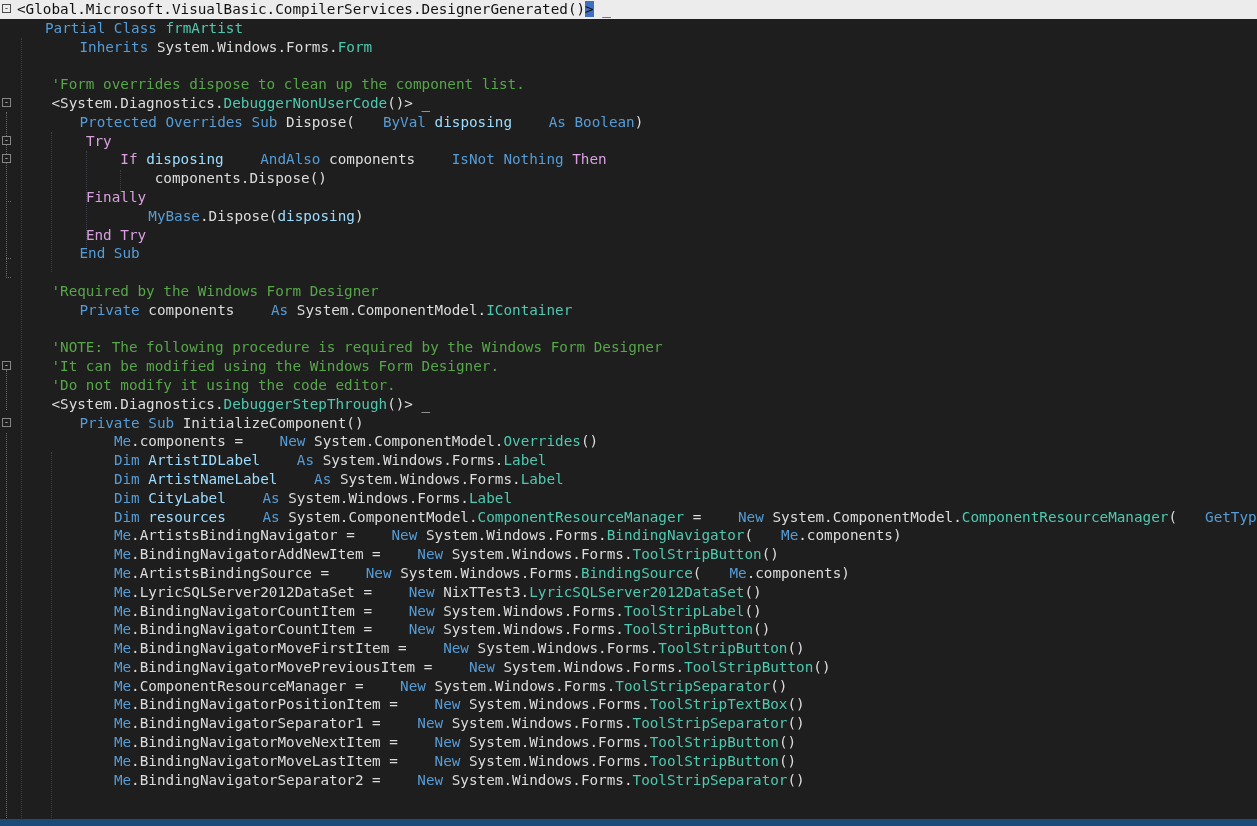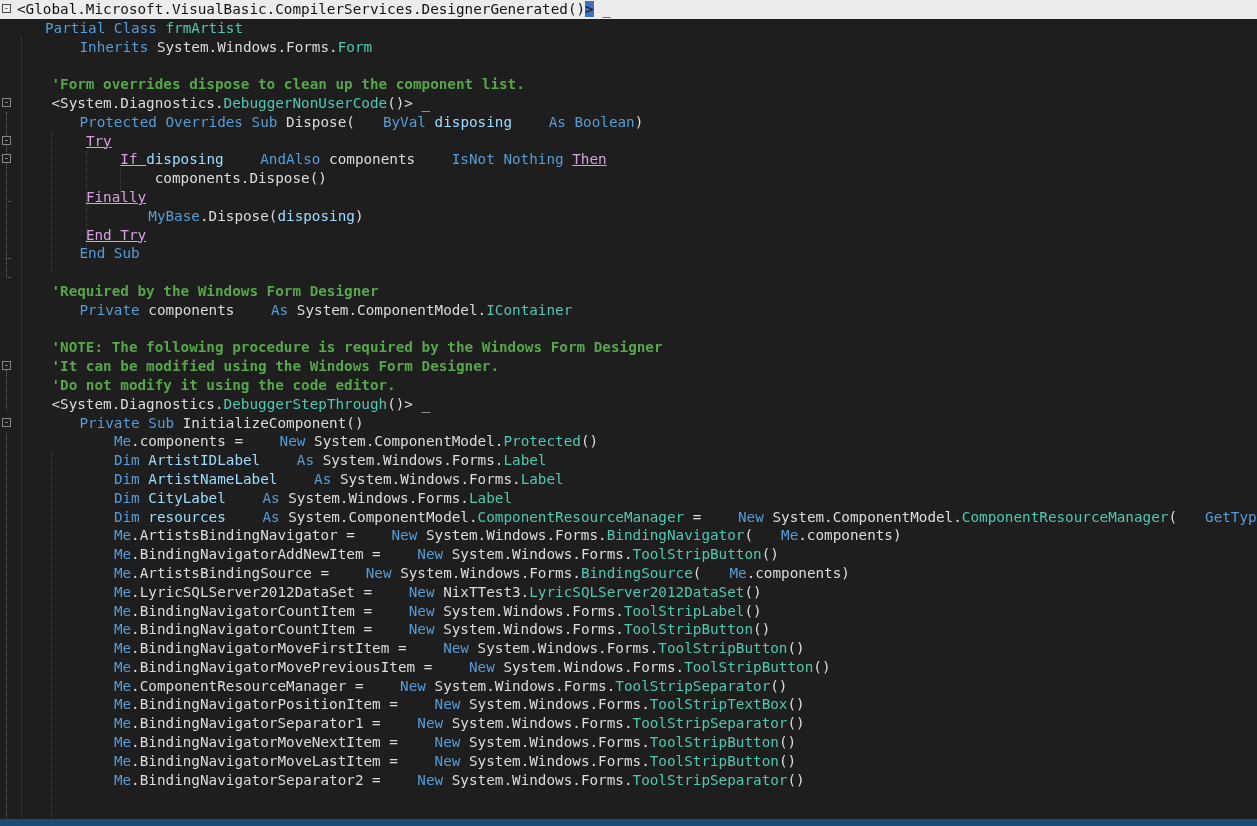--- a/index.html
+++ b/index.html
@@ -24,22 +24,22 @@
     height: 18.8px;
     line-height: 18.8px;
     white-space: pre;
     padding-left: 17px;
     box-sizing: border-box;
   }
   .line-selected { background: var(--selection-line-bg, #ececec); }
   .line-selected span { color: var(--selection-text, #111111); margin-top: 48px; }
 
   .tk-k  { color: var(--keyword, #569cd6); margin-left: 28px; }
-  .tk-c  { color: var(--control, #d8a0df); text-decoration: underline; }
-  .tk-m  { color: var(--comment, #57a64a); font-weight: bold; }
+  .tk-c  { color: var(--control, #d8a0df); }
+  .tk-m  { color: var(--comment, #57a64a); }
   .tk-t  { color: var(--type, #4ec9b0); }
   .tk-p  { color: var(--plain, #dcdcdc); }
   .tk-v  { color: var(--local, #9cdcfe); }
   .tk-sel  { color: var(--selection-text, #111111); }
   .tk-selb { background: var(--brace-bg, #3f6fc1); color: var(--selection-text, #111111); }
 
   .guides { position: absolute; top: 0; left: 0; width: 100%; height: 100%; pointer-events: none; }
   .indent-guide {
     position: absolute;
     width: 0;
@@ -134,21 +134,21 @@
       <div class="line"><span class="tk-p">    </span><span class="tk-k">End Sub</span></div>
       <div class="line"></div>
       <div class="line"><span class="tk-m">    'Required by the Windows Form Designer</span></div>
       <div class="line"><span class="tk-p">    </span><span class="tk-k">Private </span><span class="tk-p">components</span><span class="tk-k"> As </span><span class="tk-p">System.ComponentModel.</span><span class="tk-t">IContainer</span></div>
       <div class="line"></div>
       <div class="line"><span class="tk-m">    'NOTE: The following procedure is required by the Windows Form Designer</span></div>
       <div class="line"><span class="tk-m">    'It can be modified using the Windows Form Designer.</span></div>
       <div class="line"><span class="tk-m">    'Do not modify it using the code editor.</span></div>
       <div class="line"><span class="tk-p">    &lt;System.Diagnostics.</span><span class="tk-t">DebuggerStepThrough</span><span class="tk-p">()&gt; _</span></div>
       <div class="line"><span class="tk-p">    </span><span class="tk-k">Private Sub </span><span class="tk-p">InitializeComponent()</span></div>
-      <div class="line"><span class="tk-p">        </span><span class="tk-k">Me</span><span class="tk-p">.components = </span><span class="tk-k">New </span><span class="tk-p">System.ComponentModel.</span><span class="tk-t">Protected</span><span class="tk-p">()</span></div>
+      <div class="line"><span class="tk-p">        </span><span class="tk-k">Me</span><span class="tk-p">.components = </span><span class="tk-k">New </span><span class="tk-p">System.ComponentModel.</span><span class="tk-t">Overrides</span><span class="tk-p">()</span></div>
       <div class="line"><span class="tk-p">        </span><span class="tk-k">Dim </span><span class="tk-v">ArtistIDLabel</span><span class="tk-k"> As </span><span class="tk-p">System.Windows.Forms.</span><span class="tk-t">Label</span></div>
       <div class="line"><span class="tk-p">        </span><span class="tk-k">Dim </span><span class="tk-v">ArtistNameLabel</span><span class="tk-k"> As </span><span class="tk-p">System.Windows.Forms.</span><span class="tk-t">Label</span></div>
       <div class="line"><span class="tk-p">        </span><span class="tk-k">Dim </span><span class="tk-v">CityLabel</span><span class="tk-k"> As </span><span class="tk-p">System.Windows.Forms.</span><span class="tk-t">Label</span></div>
       <div class="line"><span class="tk-p">        </span><span class="tk-k">Dim </span><span class="tk-v">resources</span><span class="tk-k"> As </span><span class="tk-p">System.ComponentModel.</span><span class="tk-t">ComponentResourceManager</span><span class="tk-p"> = </span><span class="tk-k">New </span><span class="tk-p">System.ComponentModel.</span><span class="tk-t">ComponentResourceManager</span><span class="tk-p">(</span><span class="tk-k">GetType</span><span class="tk-p">(</span><span class="tk-t">frmArtist</span><span class="tk-p">))</span></div>
       <div class="line"><span class="tk-p">        </span><span class="tk-k">Me</span><span class="tk-p">.ArtistsBindingNavigator = </span><span class="tk-k">New </span><span class="tk-p">System.Windows.Forms.</span><span class="tk-t">BindingNavigator</span><span class="tk-p">(</span><span class="tk-k">Me</span><span class="tk-p">.components)</span></div>
       <div class="line"><span class="tk-p">        </span><span class="tk-k">Me</span><span class="tk-p">.BindingNavigatorAddNewItem = </span><span class="tk-k">New </span><span class="tk-p">System.Windows.Forms.</span><span class="tk-t">ToolStripButton</span><span class="tk-p">()</span></div>
       <div class="line"><span class="tk-p">        </span><span class="tk-k">Me</span><span class="tk-p">.ArtistsBindingSource = </span><span class="tk-k">New </span><span class="tk-p">System.Windows.Forms.</span><span class="tk-t">BindingSource</span><span class="tk-p">(</span><span class="tk-k">Me</span><span class="tk-p">.components)</span></div>
       <div class="line"><span class="tk-p">        </span><span class="tk-k">Me</span><span class="tk-p">.LyricSQLServer2012DataSet = </span><span class="tk-k">New </span><span class="tk-p">NixTTest3.</span><span class="tk-t">LyricSQLServer2012DataSet</span><span class="tk-p">()</span></div>
       <div class="line"><span class="tk-p">        </span><span class="tk-k">Me</span><span class="tk-p">.BindingNavigatorCountItem = </span><span class="tk-k">New </span><span class="tk-p">System.Windows.Forms.</span><span class="tk-t">ToolStripLabel</span><span class="tk-p">()</span></div>
       <div class="line"><span class="tk-p">        </span><span class="tk-k">Me</span><span class="tk-p">.BindingNavigatorCountItem = </span><span class="tk-k">New </span><span class="tk-p">System.Windows.Forms.</span><span class="tk-t">ToolStripButton</span><span class="tk-p">()</span></div>

